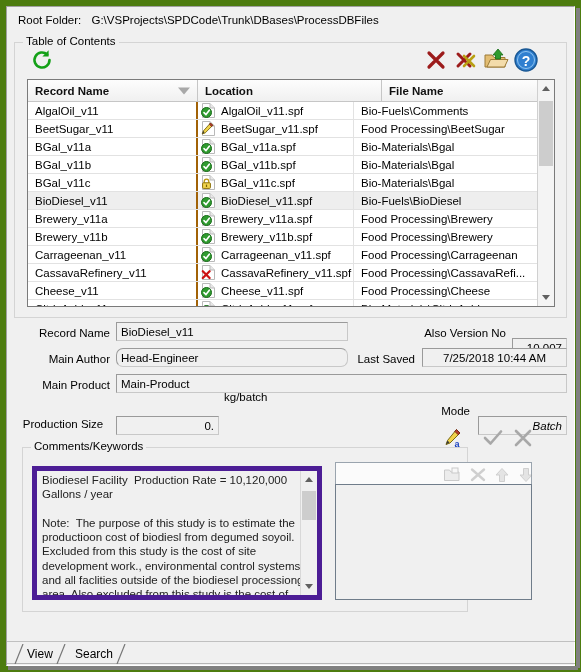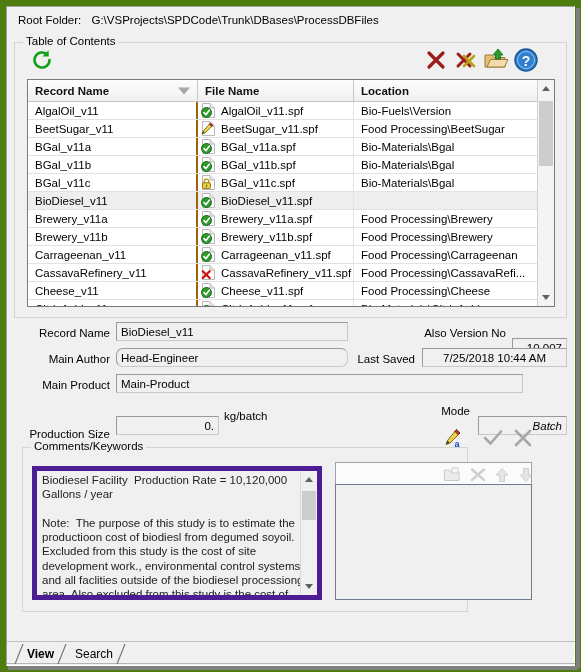--- a/index.html
+++ b/index.html
@@ -312,21 +312,21 @@
     padding: 0 6px;
     box-sizing: border-box;
   }
   .tab .slash-l, .tab .slash-r {
     position: absolute;
     bottom: 0;
     width: 10px; height: 20px;
   }
   .tab .slash-l { left: -7px; }
   .tab .slash-r { right: -7px; }
-  .tab.active { font-weight: bold; }
+  .tab.active { font-weight: normal; }
   .tabline {
     position: absolute;
     left: 0; bottom: 0;
     width: 100%; height: 1px;
     background: #b5b5b5;
   }
 </style>
 </head>
 <body>
 
@@ -381,42 +381,42 @@
         </svg>
       </div>
     </div>
 
     <div class="grid-wrap">
       <div class="grid-head">
         <div class="gh-cell c0">
           <span>Record Name</span>
           <span class="sort-arrow"></span>
         </div>
+        <div class="gh-cell c2">
+          <span>Location</span>
+        </div>
         <div class="gh-cell c1">
           <span>File Name</span>
         </div>
-        <div class="gh-cell c2">
-          <span>Location</span>
-        </div>
       </div>
       <div class="grid-body" id="grid-body">
           <div class="grow">
             <div class="gc c0">AlgalOil_v11</div>
             <div class="gc c1">
               <span class="fileicon">
                 <svg width="15" height="15" viewBox="0 0 15 15">
                   <path d="M1.5 0.5 L9 0.5 L13.5 5 L13.5 14.5 L1.5 14.5 Z" fill="#ffffff" stroke="#b9b9b9" stroke-width="1"></path>
                   <path d="M9 0.5 L9 5 L13.5 5" fill="#e8e8e8" stroke="#b9b9b9" stroke-width="1"></path>
                   <circle cx="5.5" cy="9.5" r="5" fill="#2f9b2f" stroke="#176b17" stroke-width="1"></circle>
                   <path d="M3 9.6 L5 11.6 L8.3 7.2" fill="none" stroke="#ffffff" stroke-width="1.6" stroke-linecap="round" stroke-linejoin="round"></path>
                 </svg>
               </span>
               <span>AlgalOil_v11.spf</span>
             </div>
-            <div class="gc c2">Bio-Fuels\Version</div>
+            <div class="gc c2">Bio-Fuels\Comments</div>
           </div>
           <div class="grow">
             <div class="gc c0">BeetSugar_v11</div>
             <div class="gc c1">
               <span class="fileicon">
                 <svg width="15" height="15" viewBox="0 0 15 15">
                   <path d="M1.5 0.5 L9 0.5 L13.5 5 L13.5 14.5 L1.5 14.5 Z" fill="#ffffff" stroke="#b9b9b9" stroke-width="1"></path>
                   <path d="M9 0.5 L9 5 L13.5 5" fill="#e8e8e8" stroke="#b9b9b9" stroke-width="1"></path>
                   <path d="M9.5 2 L11.8 4.3 L4.2 11.9 L1.2 13 L2.3 10 Z" fill="#f0d24a" stroke="#7a6a10" stroke-width="0.9"></path>
                   <path d="M9.5 2 L11.8 4.3 L10.6 5.5 L8.3 3.2 Z" fill="#b23b2e" stroke="#6d1f17" stroke-width="0.7"></path>
@@ -479,20 +479,21 @@
               <span class="fileicon">
                 <svg width="15" height="15" viewBox="0 0 15 15">
                   <path d="M1.5 0.5 L9 0.5 L13.5 5 L13.5 14.5 L1.5 14.5 Z" fill="#ffffff" stroke="#b9b9b9" stroke-width="1"></path>
                   <path d="M9 0.5 L9 5 L13.5 5" fill="#e8e8e8" stroke="#b9b9b9" stroke-width="1"></path>
                   <circle cx="5.5" cy="9.5" r="5" fill="#2f9b2f" stroke="#176b17" stroke-width="1"></circle>
                   <path d="M3 9.6 L5 11.6 L8.3 7.2" fill="none" stroke="#ffffff" stroke-width="1.6" stroke-linecap="round" stroke-linejoin="round"></path>
                 </svg>
               </span>
               <span>BioDiesel_v11.spf</span>
             </div>
+            <div class="gc c2">Bio-Fuels\BioDiesel</div>
           </div>
           <div class="grow">
             <div class="gc c0">Brewery_v11a</div>
             <div class="gc c1">
               <span class="fileicon">
                 <svg width="15" height="15" viewBox="0 0 15 15">
                   <path d="M1.5 0.5 L9 0.5 L13.5 5 L13.5 14.5 L1.5 14.5 Z" fill="#ffffff" stroke="#b9b9b9" stroke-width="1"></path>
                   <path d="M9 0.5 L9 5 L13.5 5" fill="#e8e8e8" stroke="#b9b9b9" stroke-width="1"></path>
                   <circle cx="5.5" cy="9.5" r="5" fill="#2f9b2f" stroke="#176b17" stroke-width="1"></circle>
                   <path d="M3 9.6 L5 11.6 L8.3 7.2" fill="none" stroke="#ffffff" stroke-width="1.6" stroke-linecap="round" stroke-linejoin="round"></path>
@@ -596,25 +597,25 @@
   <div class="fieldlabel" style="left:398px; top:327px; width:108px;">Also Version No</div>
   <div class="txtfield right" style="left:512px; top:322px; width:55px; height:19px;">10.007</div>
 
   <div class="fieldlabel" style="left:16px; top:353px; width:94px;">Main Author</div>
   <div class="txtfield" style="left:116px; top:348px; width:232px; height:19px;border-radius:7px;">Head-Engineer</div>
 
   <div class="fieldlabel" style="left:330px; top:353px; width:85px;">Last Saved</div>
   <div class="txtfield center" style="left:422px; top:348px; width:145px; height:19px;">7/25/2018 10:44 AM</div>
 
   <div class="fieldlabel" style="left:16px; top:379px; width:94px;">Main Product</div>
-  <div class="txtfield" style="left:116px; top:374px; width:407px; height:19px;">Main-Product</div>
-
-  <div class="fieldlabel" style="left:16px; top:428px; width:94px;">Production Size</div>
+  <div class="txtfield" style="left:116px; top:374px; width:451px; height:19px;">Main-Product</div>
+
+  <div class="fieldlabel" style="left:16px; top:418px; width:94px;text-align:center;">Production Size</div>
   <div class="txtfield right" style="left:116px; top:400px; width:103px; height:19px;">0.</div>
-  <div class="fieldlabel" style="left:224px; top:410px; width:70px; text-align:left;">kg/batch</div>
+  <div class="fieldlabel" style="left:224px; top:391px; width:70px; text-align:left;">kg/batch</div>
 
   <div class="fieldlabel" style="left:422px; top:405px; width:48px;">Mode</div>
   <div class="txtfield right" style="left:478px; top:400px; width:89px; height:19px;font-style:italic;">Batch</div>
 
   <div class="actionbar">
     <div class="actbtn" style="left:0px;">
       <svg width="22" height="22" viewBox="0 0 22 22">
         <path d="M14.5 2.5 L18 6 L8 16 L4 17.5 L5.5 13.5 Z" fill="#f0d24a" stroke="#7a6a10" stroke-width="1"></path>
         <path d="M14.5 2.5 L18 6 L16.2 7.8 L12.7 4.3 Z" fill="#b23b2e" stroke="#6d1f17" stroke-width="0.8"></path>
         <path d="M4 17.5 L5.5 13.5 L7.4 15.4 Z" fill="#3a3a3a"></path>

